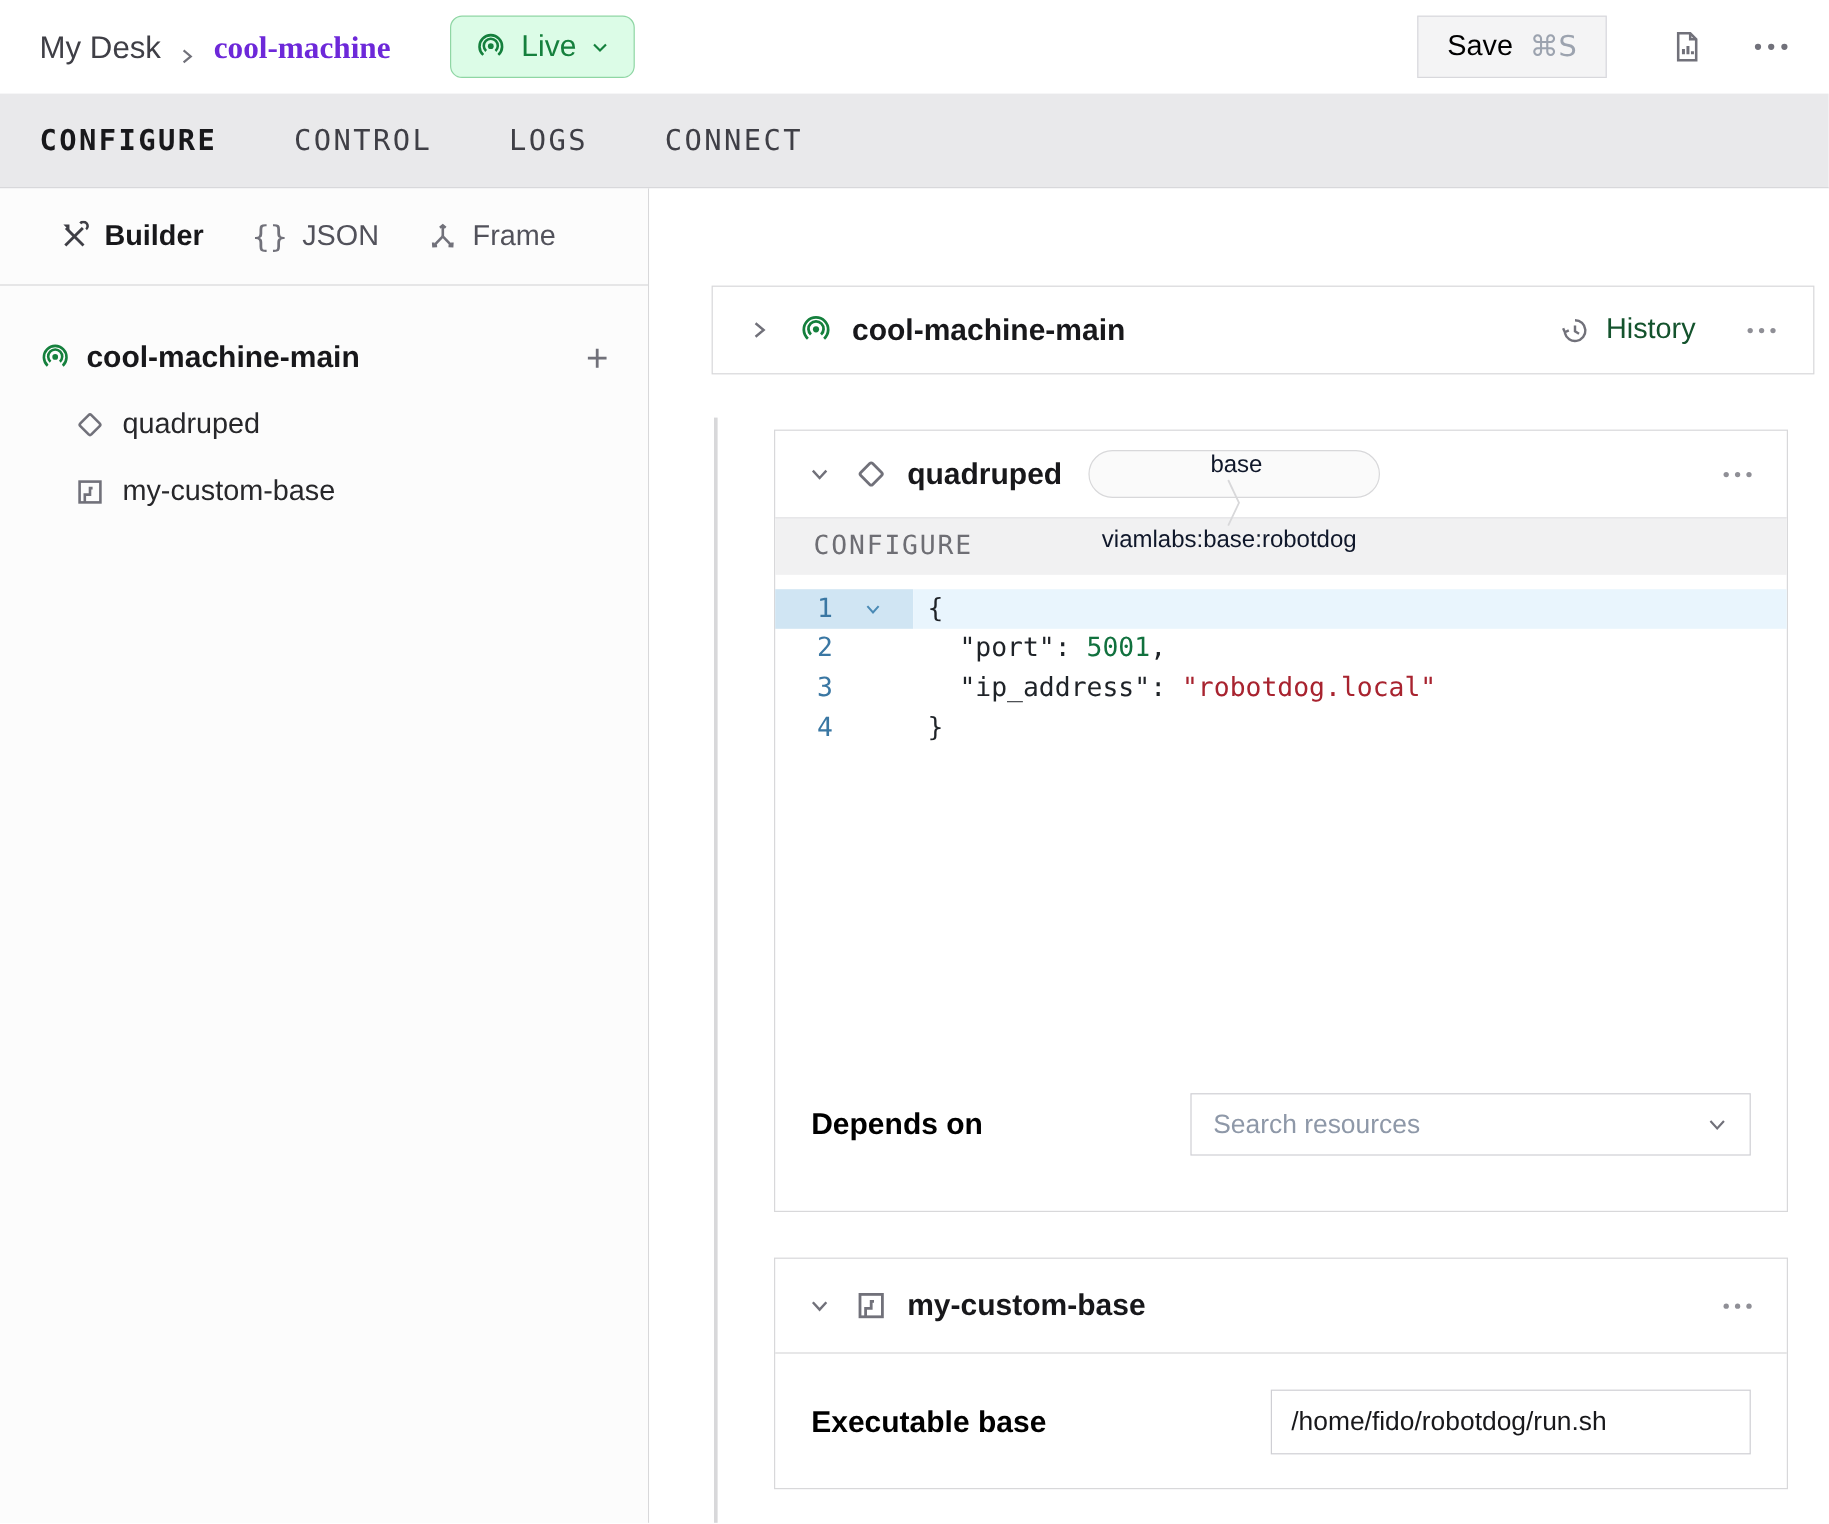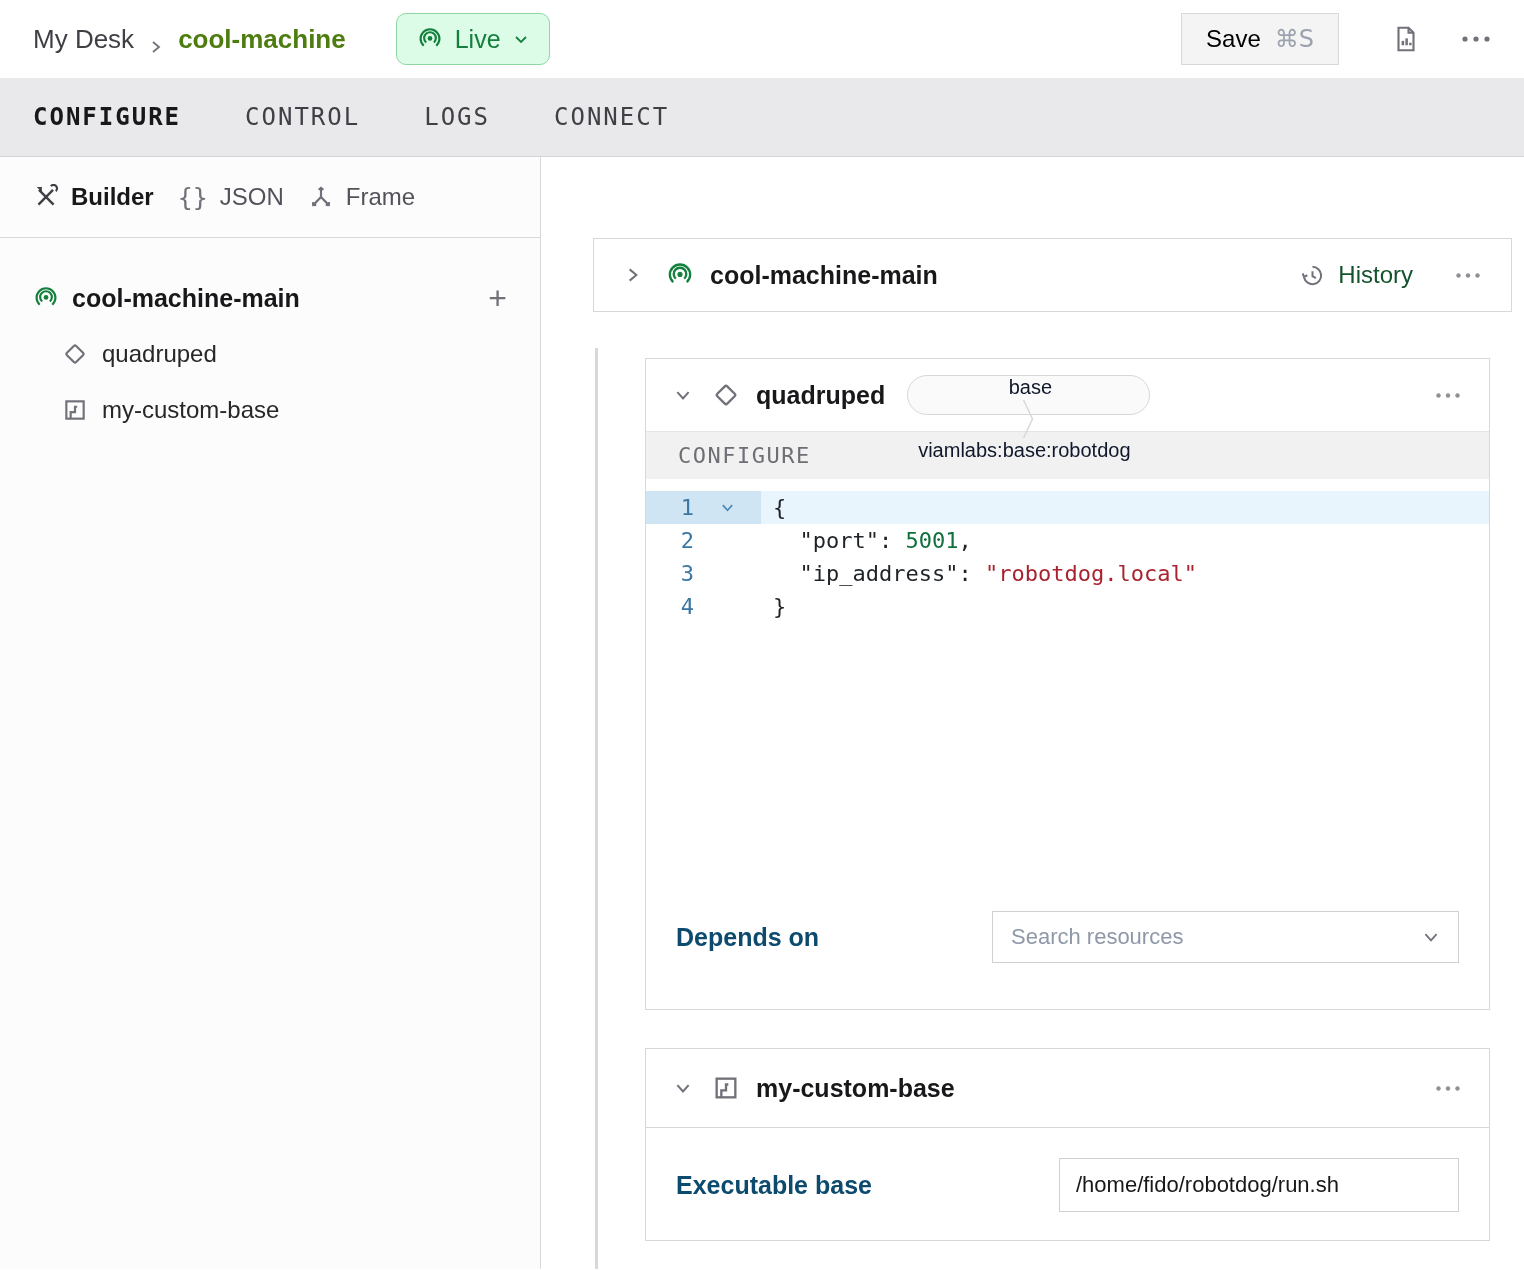--- a/index.html
+++ b/index.html
@@ -4,21 +4,21 @@
 <style>
   * { margin:0; padding:0; box-sizing:border-box; }
   html,body { width:1524px; height:1270px; overflow:hidden; background:#fff;
     font-family:"Liberation Sans", sans-serif; color:#18181b; }
 
   
   .topbar { height:78px; display:flex; align-items:center; padding:0 33px; background:#fff; }
   .breadcrumb { display:flex; align-items:flex-end; gap:14px; font-size:26px; }
   .crumb-parent { color:#3f3f46; }
   .crumb-sep { color:#71717a; display:flex; }
-  .crumb-current { font-weight:700; color:#4d7c0f; }
+  .crumb-current { font-weight:700; color:#6d28d9;font-family:Liberation Serif, serif; }
   .live-badge { margin-left:50px; display:flex; align-items:center; gap:12px;
     height:52px; padding:0 20px; border-radius:10px; background:#dcfce7;
     border:1px solid #8fd6a4; color:#15803d; font-size:25px; cursor:pointer; }
   .spacer { flex:1; }
   .save-btn { display:flex; align-items:center; gap:14px; height:52px; padding:0 24px;
     background:#f4f4f5; border:1px solid #d8d8dc; font-size:24px; font-weight:500; cursor:pointer; }
   .save-shortcut { color:#9ca3af; font-weight:400; font-family:"DejaVu Sans", sans-serif; }
   .icon-btn { background:none; border:none; color:#71717a; display:flex; align-items:center; cursor:pointer; }
   .doc-btn { margin-left:52px; }
   .more-top { margin-left:40px; color:#71717a; }
@@ -28,21 +28,21 @@
     border-bottom:1px solid #d4d4d8; font-family:"DejaVu Sans Mono", monospace;
     font-size:24px; letter-spacing:2px; color:#3f3f46; }
   .tab { cursor:pointer; }
   .tab.active { font-weight:700; color:#18181b; }
 
   
   .content { display:flex; height:1112px; }
 
   
   .sidebar { width:541px; background:#fcfcfc; border-right:1px solid #d8d8da; }
-  .views { height:81px; display:flex; align-items:center; gap:24px; padding:0 33px;
+  .views { height:81px; display:flex; align-items:center; gap:40px; padding:0 49px;
     border-bottom:1px solid #d8d8da; }
   .view-item { display:flex; align-items:center; gap:12px; font-size:24px; color:#52525b; cursor:pointer; }
   .view-item .vicon { color:#71717a; display:flex; }
   .view-item.active { color:#18181b; font-weight:700; }
   .view-item.active .vicon { color:#3f3f46; }
   .json-glyph { font-family:"DejaVu Sans Mono", monospace; font-size:25px; }
   .tree { padding-top:32px; }
   .tree-root { display:flex; align-items:center; height:56px; padding:0 33px; cursor:pointer; }
   .tree-root .label { margin-left:13px; font-size:25px; font-weight:700; color:#18181b; flex:1; }
   .plus-btn { background:none; border:none; font-size:32px; color:#71717a; cursor:pointer; line-height:1; }
@@ -91,21 +91,21 @@
   .ln { width:48px; text-align:right; color:#3a77a3; }
   .fold { flex:1; display:flex; align-items:center; justify-content:center; color:#4a8ab5; }
   .code-text { flex:1; white-space:pre; padding-left:12px; color:#1f2328; }
   .code-line.highlight .gutter { background:#d0e5f3; }
   .code-line.highlight .code-text { background:#e9f5fd; }
   .tok-num { color:#11713e; }
   .tok-str { color:#a8232f; }
 
   .depends-row { display:flex; align-items:center; justify-content:space-between;
     padding:20px 30px 46px 30px; }
-  .field-label { font-size:25px; font-weight:700; color:#0c4a6e; }
+  .field-label { font-size:25px; font-weight:700; color:#000000; }
   .select-box { width:467px; height:52px; border:1px solid #cfcfd4; background:#fff;
     display:flex; align-items:center; padding:0 18px; cursor:pointer; }
   .select-box input { flex:1; border:none; outline:none; font-size:22px; color:#18181b;
     font-family:"Liberation Sans", sans-serif; background:transparent; }
   .select-box input::placeholder { color:#8e98a8; }
   .select-box .chev { color:#71717a; display:flex; }
 
   .base-body { display:flex; align-items:center; justify-content:space-between;
     padding:30px 30px 28px 30px; }
   .text-input { width:400px; height:54px; border:1px solid #cfcfd4; padding:0 16px;

